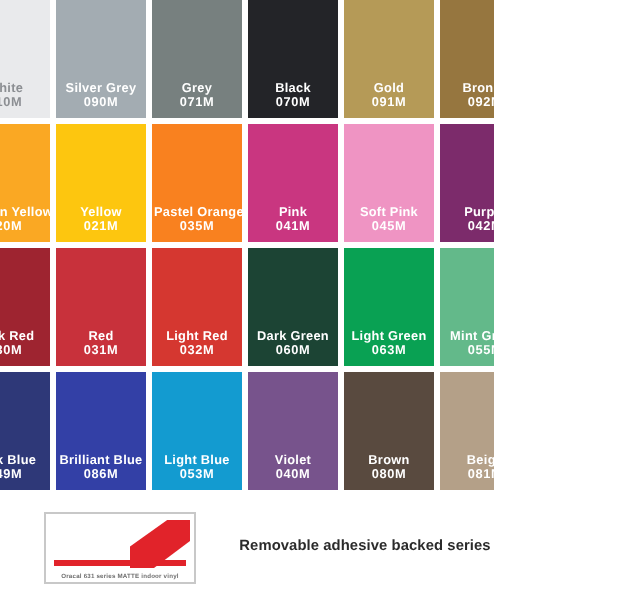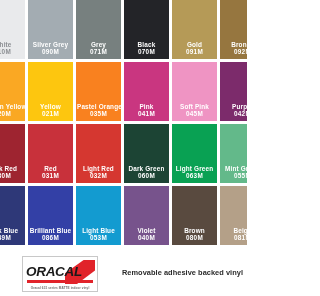--- a/index.html
+++ b/index.html
@@ -301,20 +301,19 @@
           <span class="swatch-code">081M</span>
         </div>
       </div>
     </div>
 
   <div id="bottom-bar">
 
     <div id="oracal-logo">
       <div id="oracal-red-swoosh"></div>
       <div id="oracal-red-bar"></div>
-      <div id="oracal-wordmark">ORACAL</div>
       <div id="oracal-tagline">Oracal 631 series MATTE indoor vinyl</div>
     </div>
 
-    <div id="bottom-tagline">Removable adhesive backed vinyl</div>
+    <div id="bottom-tagline">Removable adhesive backed series</div>
 
   </div>
 </div>
 
 </body></html>

